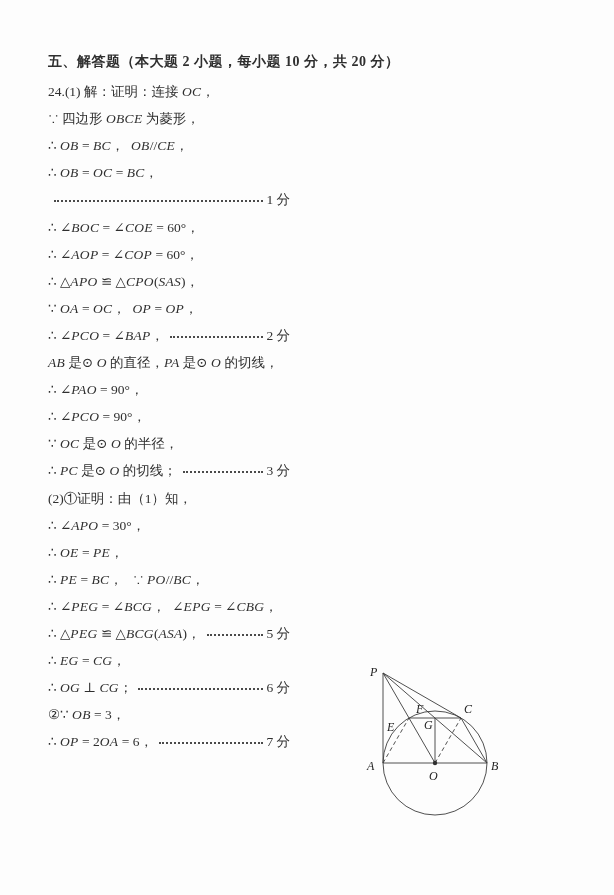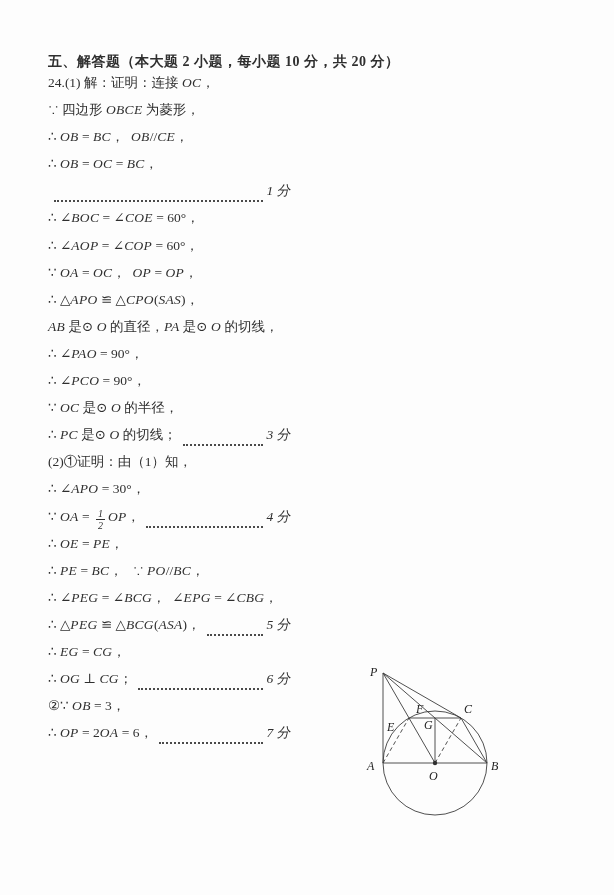--- a/index.html
+++ b/index.html
@@ -14,36 +14,36 @@
   .title{
     position:absolute;left:48px;top:53px;
     font-size:14px;font-weight:bold;
     letter-spacing:.5px;
     white-space:pre;
   }
   .proof{
     position:absolute;left:48px;top:74px;
   }
   .line{
-    display:flex;align-items:flex-start;
+    display:flex;align-items:flex-end;
     height:27.1px;
     font-size:13.5px;
     white-space:pre;
   }
   .line .t{white-space:pre;}
   .line i{font-style:italic;letter-spacing:.3px;}
   .line.scored{width:242px;}
   .leader{
     flex:1 1 auto;
     min-width:30px;
     border-bottom:2px dotted #4a4a4a;
     align-self:flex-end;
     margin:0 3px 7px 6px;
   }
-  .score{white-space:nowrap;font-style:italic;}
+  .score{white-space:nowrap;}
   .frac{
     display:inline-flex;flex-direction:column;align-items:center;
     font-size:10px;line-height:1.15;font-style:italic;
     margin:0 3px;
   }
   .frac .num{border-bottom:1px solid #2f2f2f;padding:0 2px;}
   .figure{
     position:absolute;left:362px;top:656px;
   }
   .figure svg text{
@@ -61,30 +61,30 @@
   <div class="title">五、解答题（本大题 2 小题，每小题 10 分，共 20 分）</div>
 
   <div class="proof">
       <div class="line"><span class="t">24.(1) 解：证明：连接 <i>OC</i>，</span></div>
       <div class="line"><span class="t">∵ 四边形 <i>OBCE</i> 为菱形，</span></div>
       <div class="line"><span class="t">∴ <i>OB</i> = <i>BC</i>，  <i>OB</i>//<i>CE</i>，</span></div>
       <div class="line"><span class="t">∴ <i>OB</i> = <i>OC</i> = <i>BC</i>，</span></div>
       <div class="line scored"><span class="leader"></span><span class="score">1 分</span></div>
       <div class="line"><span class="t">∴ ∠<i>BOC</i> = ∠<i>COE</i> = 60°，</span></div>
       <div class="line"><span class="t">∴ ∠<i>AOP</i> = ∠<i>COP</i> = 60°，</span></div>
+      <div class="line"><span class="t">∴ △<i>APO</i> ≌ △<i>CPO</i>(<i>SAS</i>)，</span></div>
       <div class="line"><span class="t">∵ <i>OA</i> = <i>OC</i>，  <i>OP</i> = <i>OP</i>，</span></div>
-      <div class="line"><span class="t">∴ △<i>APO</i> ≌ △<i>CPO</i>(<i>SAS</i>)，</span></div>
+      <div class="line scored"><span class="t">∴ ∠<i>PCO</i> = ∠<i>BAP</i>，</span><span class="leader"></span><span class="score">2 分</span></div>
       <div class="line"><span class="t"><i>AB</i> 是⊙ <i>O</i> 的直径，<i>PA</i> 是⊙ <i>O</i> 的切线，</span></div>
       <div class="line"><span class="t">∴ ∠<i>PAO</i> = 90°，</span></div>
       <div class="line"><span class="t">∴ ∠<i>PCO</i> = 90°，</span></div>
       <div class="line"><span class="t">∵ <i>OC</i> 是⊙ <i>O</i> 的半径，</span></div>
       <div class="line scored"><span class="t">∴ <i>PC</i> 是⊙ <i>O</i> 的切线；</span><span class="leader"></span><span class="score">3 分</span></div>
       <div class="line"><span class="t">(2)①证明：由（1）知，</span></div>
       <div class="line"><span class="t">∴ ∠<i>APO</i> = 30°，</span></div>
-      <div class="line scored"><span class="t">∵ <i>OA</i> = </span><span class="frac"><span class="num">1</span><span class="den">2</span></span><span class="t"><i>OP</i>，</span><span class="leader"></span><span class="score">4 分</span></div>
       <div class="line"><span class="t">∴ <i>OE</i> = <i>PE</i>，</span></div>
       <div class="line"><span class="t">∴ <i>PE</i> = <i>BC</i>，   ∵ <i>PO</i>//<i>BC</i>，</span></div>
       <div class="line"><span class="t">∴ ∠<i>PEG</i> = ∠<i>BCG</i>，  ∠<i>EPG</i> = ∠<i>CBG</i>，</span></div>
       <div class="line scored"><span class="t">∴ △<i>PEG</i> ≌ △<i>BCG</i>(<i>ASA</i>)，</span><span class="leader"></span><span class="score">5 分</span></div>
       <div class="line"><span class="t">∴ <i>EG</i> = <i>CG</i>，</span></div>
       <div class="line scored"><span class="t">∴ <i>OG</i> ⊥ <i>CG</i>；</span><span class="leader"></span><span class="score">6 分</span></div>
       <div class="line"><span class="t">②∵ <i>OB</i> = 3，</span></div>
       <div class="line scored"><span class="t">∴ <i>OP</i> = 2<i>OA</i> = 6，</span><span class="leader"></span><span class="score">7 分</span></div>
     </div>
 

